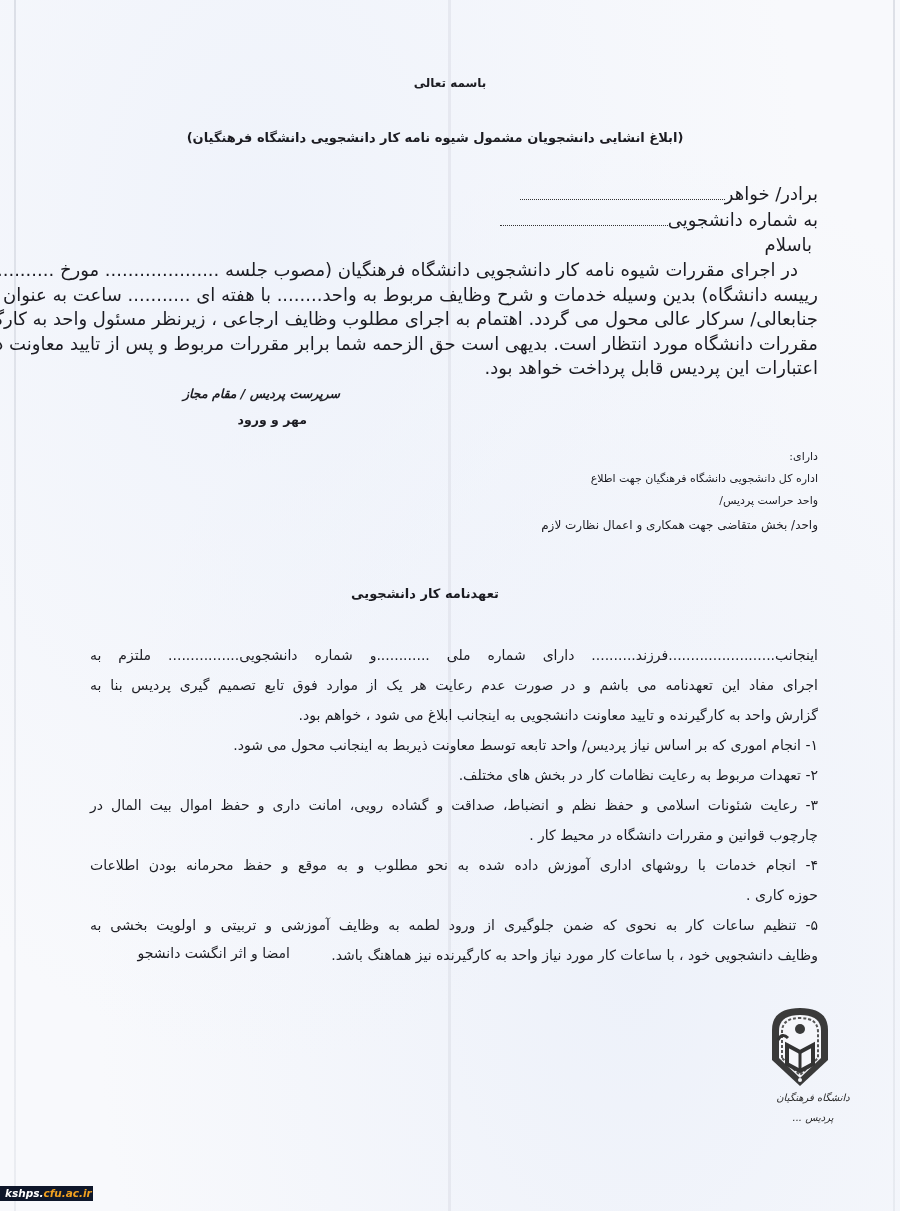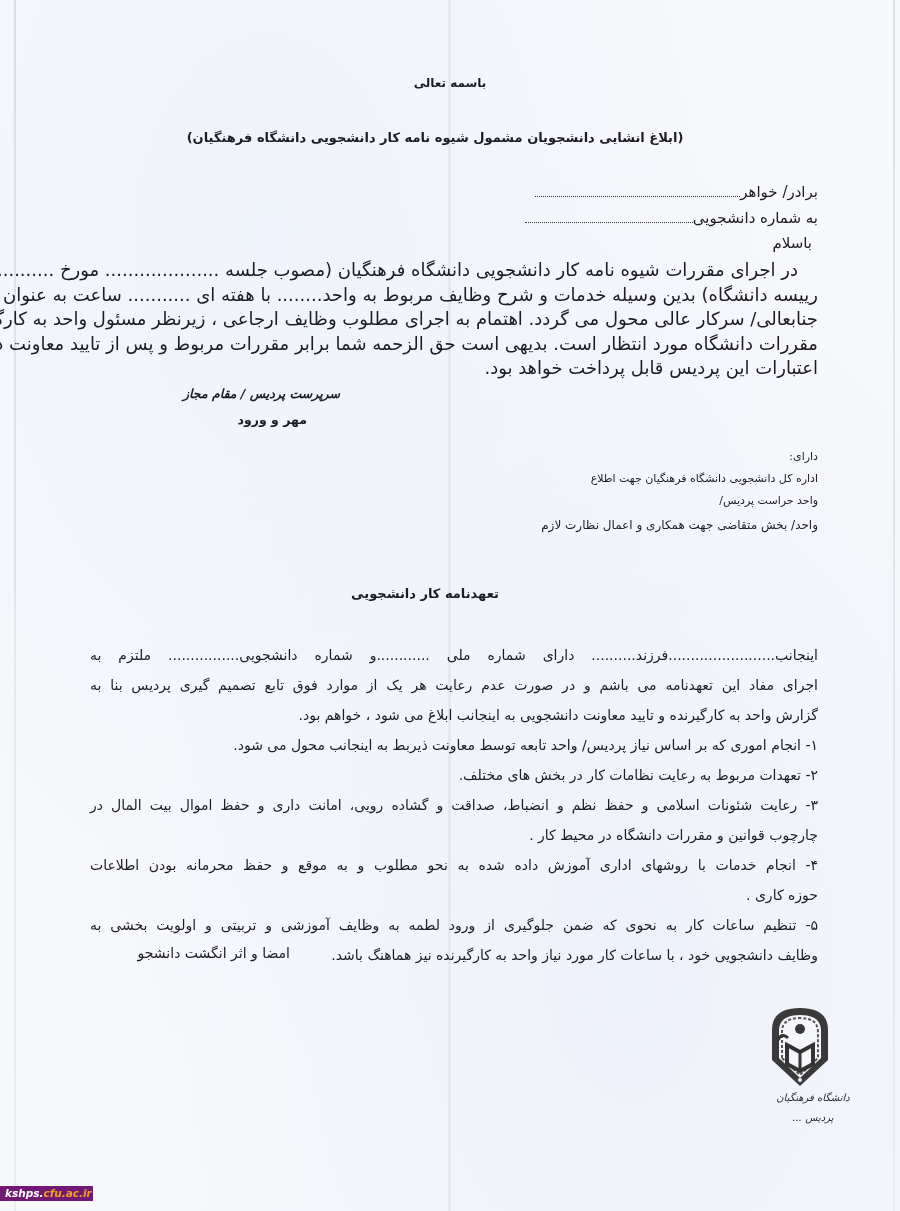--- a/index.html
+++ b/index.html
@@ -50,21 +50,21 @@
     }
     .title {
       top: 130px;
       left: 0; right: 30px;
       text-align: center;
       font-size: 13px;
       font-weight: bold;
     }
     .field-line {
       right: 82px;
-      font-size: 15px;
+      font-size: 18px;
     }
     .dots {
       display: inline-block;
       border-bottom: 1.5px dotted #333;
       height: 10px;
       vertical-align: baseline;
     }
     .para {
       position: absolute;
       right: 82px;
@@ -144,21 +144,21 @@
       direction: rtl;
       color: #2a2a2a;
       font-style: italic;
     }
     .watermark {
       position: absolute;
       left: 0;
       top: 1186px;
       height: 15px;
       width: 88px;
-      background: #701a75;
+      background: #0f172a;
       font-family: "DejaVu Sans", sans-serif;
       font-size: 10.5px;
       font-weight: bold;
       font-style: italic;
       line-height: 15px;
       padding-left: 5px;
       direction: ltr;
       white-space: nowrap;
     }
     .watermark .w1 { color: #ffffff; }

